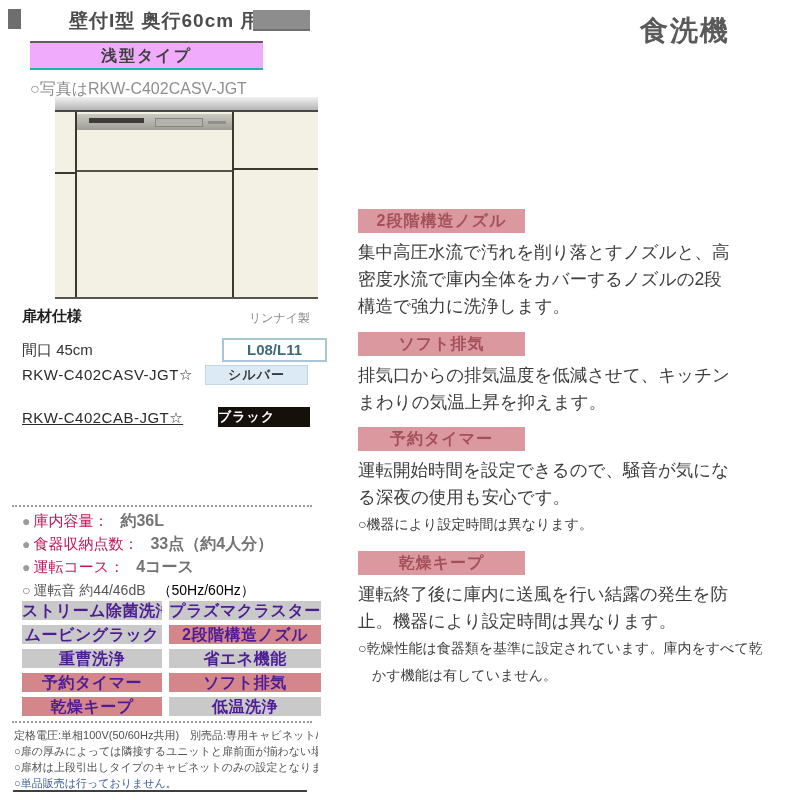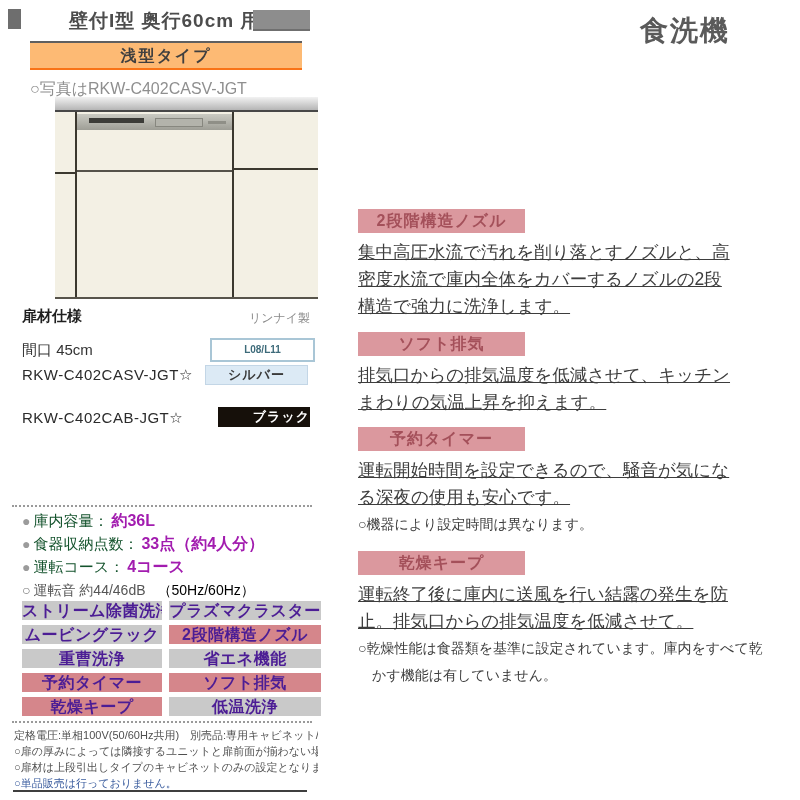--- a/index.html
+++ b/index.html
@@ -10,22 +10,22 @@
   }
   .abs{position:absolute;}
 
   
   #cat-square{left:8px;top:9px;width:13px;height:20px;background:#6e6e6e;}
   #cat-title{left:29px;top:8px;font-size:19px;font-weight:bold;color:#4c4c4c;white-space:nowrap;letter-spacing:1px;margin-left:40px;}
   #cat-bar{left:253px;top:10px;width:57px;height:19px;background:#8d8d8d;border-bottom:2px solid #6f6f6f;}
   #page-title{left:640px;top:12px;font-size:28px;font-weight:bold;color:#5a5a5a;letter-spacing:2px;white-space:nowrap;}
 
   #type-box{
-    left:30px;top:41px;width:272px;height:25px;background:#fdba74;
-    border-top:2px solid #5f5f5f;border-bottom:2px solid #f97316;
+    left:30px;top:41px;width:233px;height:25px;background:#f0abfc;
+    border-top:2px solid #5f5f5f;border-bottom:2px solid #14b8a6;
     text-align:center;line-height:25px;font-size:16px;font-weight:bold;color:#3f3f3f;letter-spacing:2px;
   }
   #photo-caption{left:30px;top:79px;font-size:16px;color:#8f8f8f;}
 
   
   #photo{left:55px;top:97px;width:263px;height:202px;}
   #countertop{left:0;top:0;width:263px;height:13px;background:linear-gradient(#f2f2f2,#b5b5b5);}
   #counter-edge{left:0;top:13px;width:263px;height:2px;background:#474747;}
   #cabinet{left:0;top:15px;width:263px;height:187px;background:#f3f0e4;}
   .vline{top:0;bottom:2px;width:2px;background:#3b382f;}
@@ -38,49 +38,49 @@
   #handle-bar{left:12px;top:4px;width:55px;height:5px;background:#3c3c38;}
   #recess{left:78px;top:4px;width:46px;height:7px;background:#b3b3ab;border:1px solid #87877f;}
   #panel-btns{right:6px;top:7px;width:18px;height:3px;background:#8f8f87;}
   #floor-shadow{left:0;bottom:0;width:263px;height:2px;background:#57544b;}
 
   
   #door-spec-label{left:22px;top:307px;font-size:15px;font-weight:bold;color:#1f1f1f;}
   #maker-label{left:210px;top:310px;width:100px;text-align:right;font-size:12px;color:#8a8a8a;}
   #width-label{left:22px;top:341px;font-size:15px;color:#333;}
   #panel-code-badge{
-    left:210px;top:338px;width:105px;height:24px;box-sizing:border-box;
+    left:222px;top:338px;width:105px;height:24px;box-sizing:border-box;
     background:#ffffff;border:2px solid #a9c6d6;color:#3e6b7a;
-    text-align:center;line-height:20px;font-size:10px;font-weight:bold;
+    text-align:center;line-height:20px;font-size:15px;font-weight:bold;
   }
   .model-code{font-size:15px;color:#2b2b2b;letter-spacing:0.5px;}
   #model-silver{left:22px;top:366px;}
   #silver-badge{
     left:205px;top:365px;width:103px;height:20px;box-sizing:border-box;
     background:#dceaf5;border:1px solid #c3d6e6;color:#3a3a3a;
     text-align:center;line-height:18px;font-size:13px;font-weight:bold;letter-spacing:1px;
   }
-  #model-black{left:22px;top:409px;}
+  #model-black{left:22px;top:409px;text-decoration:underline;}
   #black-badge{
     left:218px;top:407px;width:92px;height:20px;
     background:#16100a;color:#ffffff;
-    text-align:right;line-height:20px;font-size:13px;font-weight:bold;letter-spacing:1px;
+    text-align:left;line-height:20px;font-size:13px;font-weight:bold;letter-spacing:1px;
   }
 
   .dotted{border-top:2px dotted #9a9a9a;height:0;}
   #dotted1{left:12px;top:505px;width:300px;}
   #dotted2{left:12px;top:721px;width:300px;}
   #bottom-line{left:13px;top:790px;width:294px;height:2px;background:#3f3f3f;}
 
   
   #specs{left:22px;top:512px;width:300px;}
   .spec-row{margin-bottom:5px;font-size:15px;line-height:17px;white-space:nowrap;}
   .bullet{color:#9b9b9b;margin-right:3px;font-size:14px;}
-  .spec-label{color:#14532d;}
-  .spec-value{font-weight:bold;color:#a21caf;font-size:16px;margin-left:3px;}
+  .spec-label{color:#be185d;}
+  .spec-value{font-weight:bold;color:#737373;font-size:16px;margin-left:12px;}
   .spec-row.quiet .bullet{color:#777;}
   .spec-row.quiet .spec-label{color:#555;font-size:14px;}
   .spec-row.quiet .spec-value{font-weight:normal;color:#000000;font-size:14px;margin-left:12px;}
 
   
   #badge-grid{
     left:22px;top:601px;width:300px;
     display:grid;grid-template-columns:140px 152px;column-gap:7px;row-gap:5px;
   }
   .badge{
@@ -97,21 +97,21 @@
   #fine-print div{white-space:nowrap;overflow:hidden;}
 
   
   .feature-sec{left:358px;width:392px;}
   .sec1{top:209px;} .sec2{top:332px;} .sec3{top:427px;} .sec4{top:551px;}
   .sec-header{
     width:167px;height:24px;background:#db989e;
     text-align:center;line-height:24px;
     font-size:16px;font-weight:bold;color:#a4505a;letter-spacing:1px;
   }
-  .sec-body{margin-top:6px;width:380px;font-size:17.5px;line-height:27px;color:#3d3d3d;text-decoration:underline;}
+  .sec-body{margin-top:6px;width:380px;font-size:17.5px;line-height:27px;color:#3d3d3d;}
   .sec-note{width:392px;font-size:14px;line-height:27px;color:#3d3d3d;padding-left:1em;text-indent:-1em;}
 </style>
 </head>
 <body>
 
 <div class="abs" id="cat-square"></div>
 <div class="abs" id="cat-title">壁付I型 奥行60cm 用</div>
 <div class="abs" id="cat-bar"></div>
 <div class="abs" id="page-title">食洗機</div>
 
@@ -199,15 +199,15 @@
 </div>
 
 <div class="abs feature-sec sec3">
   <div class="sec-header">予約タイマー</div>
   <div class="sec-body">運転開始時間を設定できるので、騒音が気になる深夜の使用も安心です。</div>
   <div class="sec-note">○機器により設定時間は異なります。</div>
 </div>
 
 <div class="abs feature-sec sec4">
   <div class="sec-header">乾燥キープ</div>
-  <div class="sec-body">運転終了後に庫内に送風を行い結露の発生を防止。排気口からの排気温度を低減させて。</div>
+  <div class="sec-body">運転終了後に庫内に送風を行い結露の発生を防止。機器により設定時間は異なります。</div>
   <div class="sec-note">○乾燥性能は食器類を基準に設定されています。庫内をすべて乾かす機能は有していません。</div>
 </div>
 
 </body></html>

